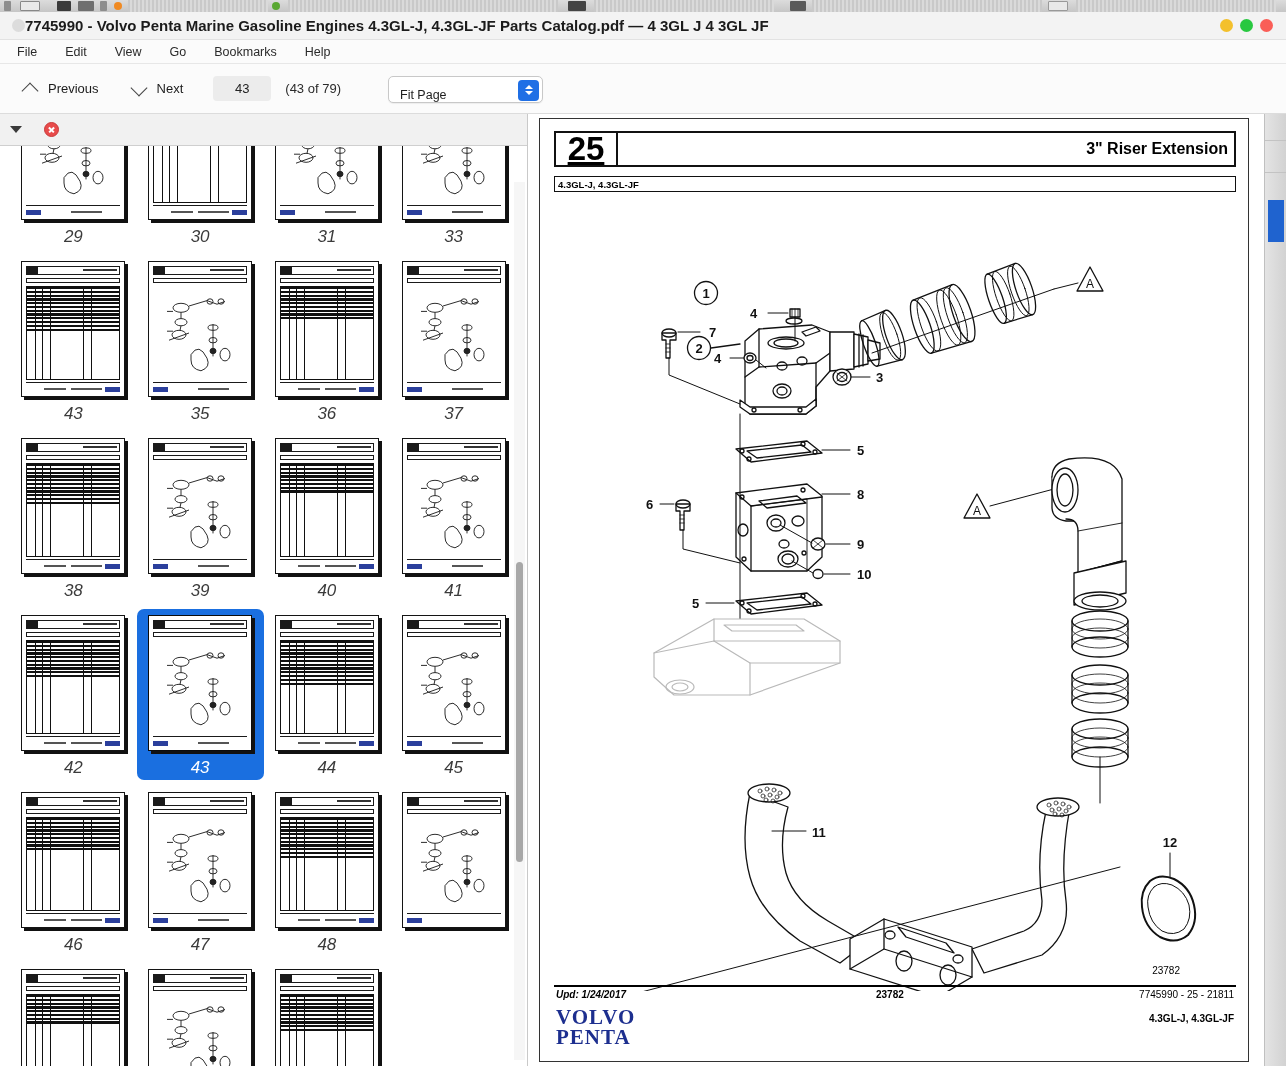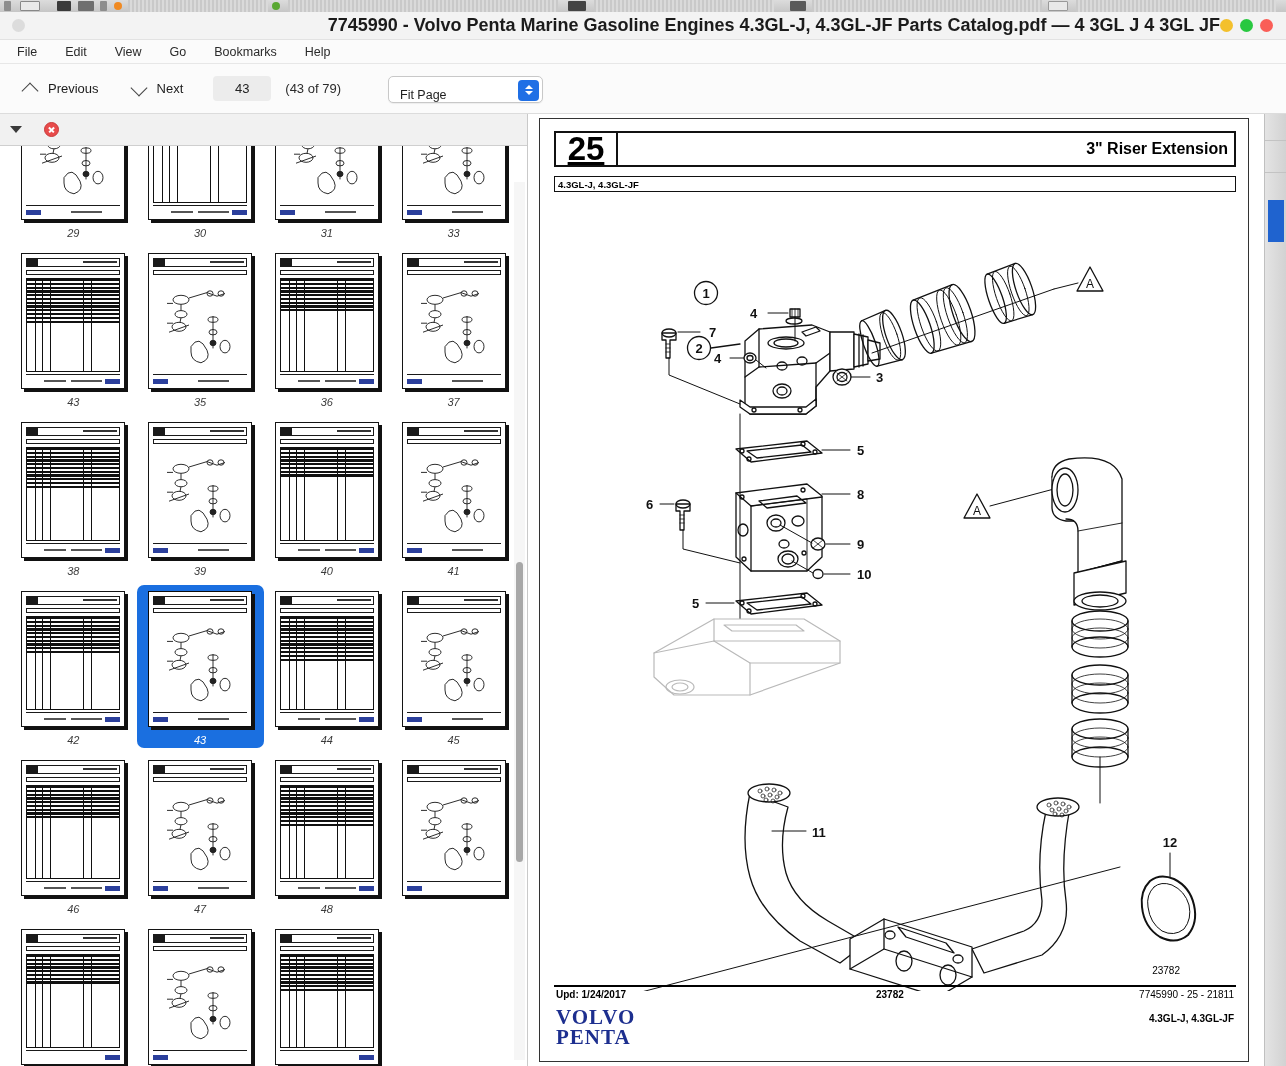--- a/index.html
+++ b/index.html
@@ -33,21 +33,21 @@
   .titlebar {
     position: absolute; left: 0; top: 12px; width: 1286px; height: 28px;
     background: #f3f3f3; border-bottom: 1px solid #e2e2e2;
     display: flex; align-items: center;
   }
   .tb-left-dot {
     width: 13px; height: 13px; border-radius: 50%;
     background: #dcdcdc; margin-left: 12px; flex: none;
   }
   .tb-title {
-    flex: 1; text-align: right; font-size: 18px; font-weight: bold;
+    flex: 1; text-align: left; font-size: 15px; font-weight: bold;
     color: #1b1b1b; white-space: nowrap; overflow: hidden;
   }
   .tb-ctrls { display: flex; gap: 7px; margin-right: 13px; flex: none; }
   .tb-ctrls i { width: 13px; height: 13px; border-radius: 50%; display: block; }
 
   
   .menubar {
     position: absolute; left: 0; top: 40px; width: 1286px; height: 24px;
     background: #fbfbfb; border-bottom: 1px solid #e7e7e7;
     display: flex; align-items: center; padding-left: 9px; gap: 12px;
@@ -162,21 +162,21 @@
   
   .tp-table { position: absolute; left: 4px; top: 24px; right: 4px; bottom: 16px; border: 1px solid #111; }
   .tp-table .rows { position: absolute; left: 0; top: 0; right: 0; }
   .tp-table .rows i { display: block; height: 2.2px; background: #111; margin-bottom: 1.6px; }
   .tp-table .vl { position: absolute; top: 0; bottom: 0; width: 1px; background: #111; }
 
   
   .tp-draw { position: absolute; left: 6px; top: 26px; right: 6px; bottom: 18px; }
   .tp-draw svg { width: 100%; height: 100%; }
 
-  .thumb-label { font-size: 11px; font-style: italic; color: #3b3b3b; margin-top: 7px; }
+  .thumb-label { font-size: 17px; font-style: italic; color: #3b3b3b; margin-top: 7px; }
   .thumb-cell.sel .thumb-label { color: #ffffff; }
 
   .sb-track {
     position: absolute; right: 2px; top: 36px; width: 11px; bottom: 6px;
     background: #f6f6f6;
   }
   .sb-thumb {
     position: absolute; left: 2px; width: 7px; background: #a8a8a8; border-radius: 4px;
     top: 380px; height: 300px; cursor: default;
   }
@@ -211,21 +211,21 @@
 
   .diagram { position: absolute; left: 14px; top: 82px; width: 682px; height: 790px; }
   .diagram svg { width: 100%; height: 100%; }
 
   .pg-foot { position: absolute; left: 14px; bottom: 10px; width: 682px; height: 86px; }
   .foot-topnum {
     position: absolute; right: 56px; top: 0; font-size: 10px; color: #000;
   }
   .foot-rule { position: absolute; left: 0; top: 20px; width: 100%; height: 2.2px; background: #000; }
   .foot-row1 { position: absolute; left: 0; top: 24px; width: 100%; height: 14px; }
-  .foot-row1 .l { position: absolute; left: 2px; font-size: 10px; font-weight: bold; color: #000; }
+  .foot-row1 .l { position: absolute; left: 2px; font-size: 10px; font-weight: bold; color: #000; font-style: italic; }
   .foot-row1 .c { position: absolute; left: 322px; font-size: 10px; font-weight: bold; color: #000; }
   .foot-row1 .r { position: absolute; right: 2px; font-size: 10px; font-weight: normal; color: #000; }
   .foot-models {
     position: absolute; right: 2px; top: 48px; font-size: 10px; font-weight: bold; color: #000;
   }
   .volvo-logo {
     position: absolute; left: 2px; top: 42px;
     font-family: "Liberation Serif", serif; font-weight: bold; color: #1d2f8f;
     font-size: 21px; line-height: 20px; letter-spacing: 1px;
   }

